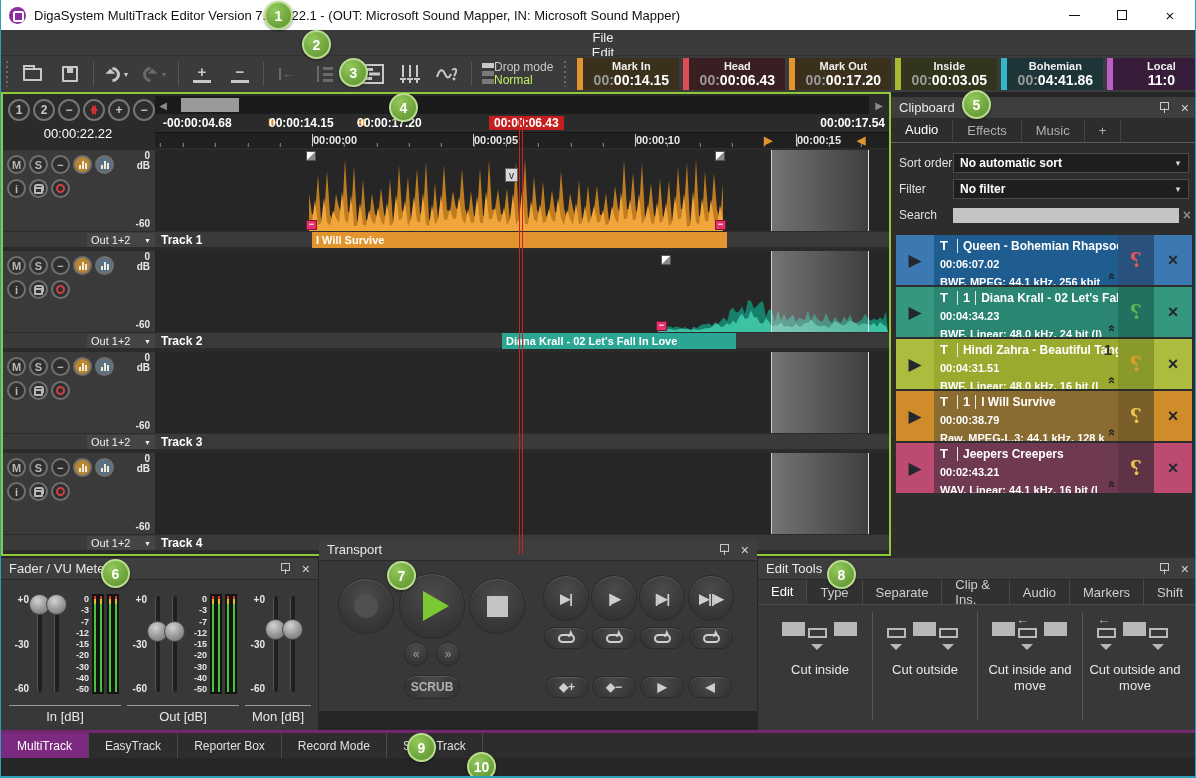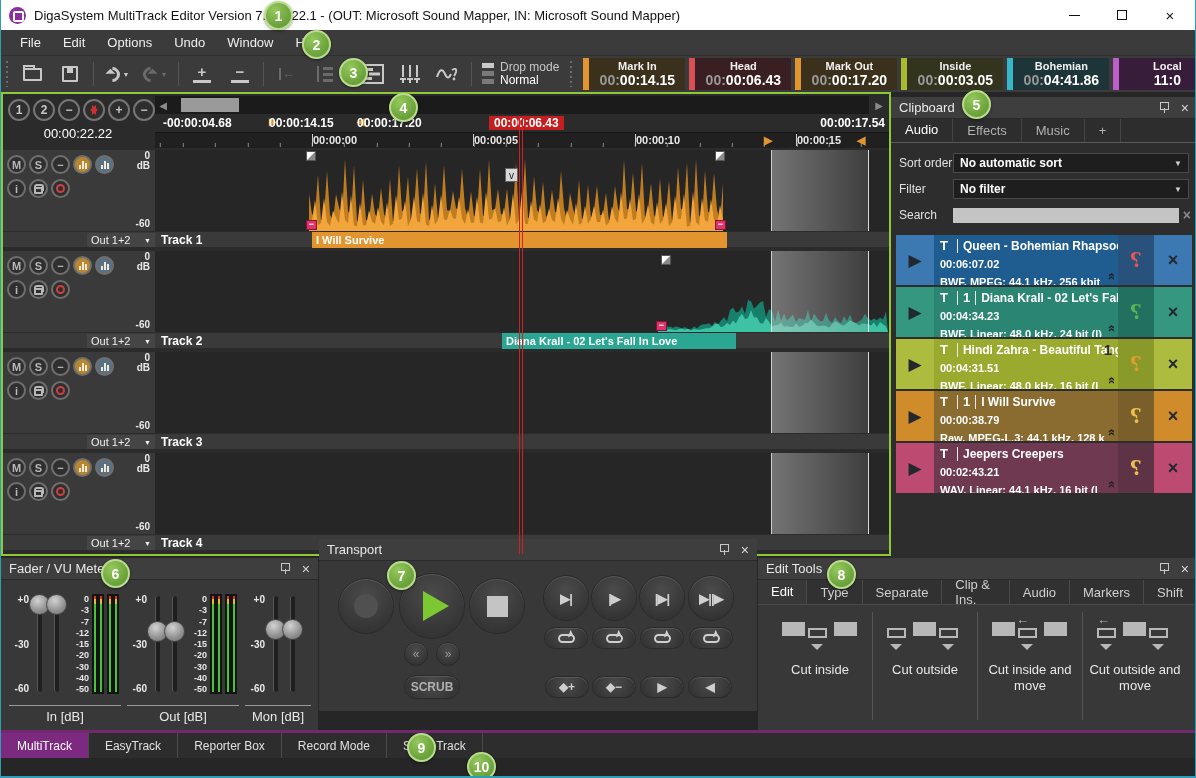--- a/index.html
+++ b/index.html
@@ -11,21 +11,21 @@
 .titlebar { position:absolute; left:0; top:0; width:1196px; height:30px; background:#fff; display:flex; align-items:center; padding:0 8px; }
 .appicon { width:17px; height:17px; border-radius:50%; background:#8b2fa0; margin-right:8px; position:relative; flex:none; }
 .appicon::after { content:""; position:absolute; left:4px; top:4px; width:7px; height:7px; border:2px solid #fff; border-radius:2px; }
 .title { font-size:13px; color:#111; white-space:nowrap; overflow:hidden; }
 .winbtns { margin-left:auto; display:flex; gap:26px; padding-right:8px; align-items:center; }
 .wbtn { width:22px; height:22px; display:flex; align-items:center; justify-content:center; color:#111; font-size:15px; cursor:pointer; }
 .minbar { width:11px; height:1px; background:#111; display:block; }
 .maxbox { width:10px; height:10px; border:1px solid #111; display:block; }
 
 
-.menubar { position:absolute; left:0; top:30px; width:1196px; height:26px; background:#3b3b3b; display:flex; align-items:center; padding-left:8px; border-bottom:1px solid #303030; }
+.menubar { position:absolute; left:0; top:30px; width:1196px; height:26px; background:#3b3b3b; display:flex; align-items:center; padding-left:8px; border-bottom:1px solid #303030;flex-direction:column; }
 .menuitem { color:#efefef; font-size:13px; padding:0 11px; height:100%; display:flex; align-items:center; cursor:default; }
 
 
 .toolbar { position:absolute; left:0; top:56px; width:1196px; height:36px; background:#3b3b3b; display:flex; align-items:center; overflow:hidden; }
 .grip { width:6px; height:26px; margin:0 3px; background:repeating-linear-gradient(180deg,#6a6a6a 0 2px,transparent 2px 5px); background-size:2px 100%; background-repeat:repeat-y; background-position:2px 0; flex:none; }
 .tbtn { background:none; border:none; width:38px; height:30px; display:flex; align-items:center; justify-content:center; color:#c8c8c8; cursor:pointer; flex:none; position:relative; }
 .tbtn.dim { color:#6a6a6a; }
 .tsep { width:1px; height:24px; background:#555; margin:0 4px; flex:none; }
 .i-folder { width:19px; height:13px; border:2px solid #c8c8c8; border-radius:1px; position:relative; }
 .i-folder::before { content:""; position:absolute; top:-5px; left:-2px; width:8px; height:3px; border:2px solid #c8c8c8; border-bottom:none; }
@@ -36,27 +36,27 @@
 .arc.undo::after { content:""; position:absolute; left:-6px; top:-3px; border:5px solid transparent; border-right-color:currentColor; transform:rotate(45deg); }
 .arc.redo { border-right-color:transparent; border-bottom-color:transparent; transform:rotate(-45deg); }
 .arc.redo::after { content:""; position:absolute; right:-6px; top:-3px; border:5px solid transparent; border-left-color:currentColor; transform:rotate(-45deg); }
 .dd { font-size:7px; margin-left:3px; }
 .pmbar { font-weight:bold; font-size:15px; border-bottom:3px solid currentColor; padding:0 5px 1px; line-height:14px; }
 .i-shl { font-size:13px; border-left:2px solid currentColor; padding-left:1px; line-height:12px; }
 .i-tree { width:16px; height:16px; border-left:2px solid currentColor; position:relative; background:
   linear-gradient(currentColor 0 0) 4px 1px/10px 3px no-repeat,
   linear-gradient(currentColor 0 0) 4px 7px/10px 3px no-repeat,
   linear-gradient(currentColor 0 0) 4px 13px/10px 3px no-repeat; }
-.dropmode { display:flex; align-items:center; gap:6px; padding:0 6px; flex:none; cursor:pointer;justify-content:flex-end; }
+.dropmode { display:flex; align-items:center; padding:0 6px; flex:none; cursor:pointer;justify-content:flex-end; }
 .dm-icon { width:12px; height:22px; background:
   linear-gradient(#c8c8c8 0 0) 0 0/12px 5px no-repeat,
   linear-gradient(#7a7a7a 0 0) 0 8px/12px 5px no-repeat,
   linear-gradient(#7a7a7a 0 0) 0 16px/12px 5px no-repeat; }
 .dm-text { color:#c8c8c8; font-size:12px; line-height:13px; }
-.dm-text .dm-val { color:#ffffff; }
+.dm-text .dm-val { color:#bef264; }
 
 .tdisps { display:flex; gap:4px; margin-left:6px; flex:none; }
 .tdisp { width:102px; height:32px; position:relative; padding:2px 4px 2px 10px; text-align:center; cursor:pointer; flex:none; }
 .tdisp .bar { position:absolute; left:0; top:0; bottom:0; width:6px; }
 .tlabel { color:#f0f0f0; font-size:11px; font-weight:bold; line-height:12px; }
 .tval { color:#fff; font-size:14px; font-weight:bold; line-height:16px; white-space:nowrap; }
 .tval .dimp { color:#9a9a9a; }
 
 
 .mtpanel { position:absolute; left:0; top:92px; width:890px; height:464px; background:#2b2b2b; border:2px solid #8fc93a; }

